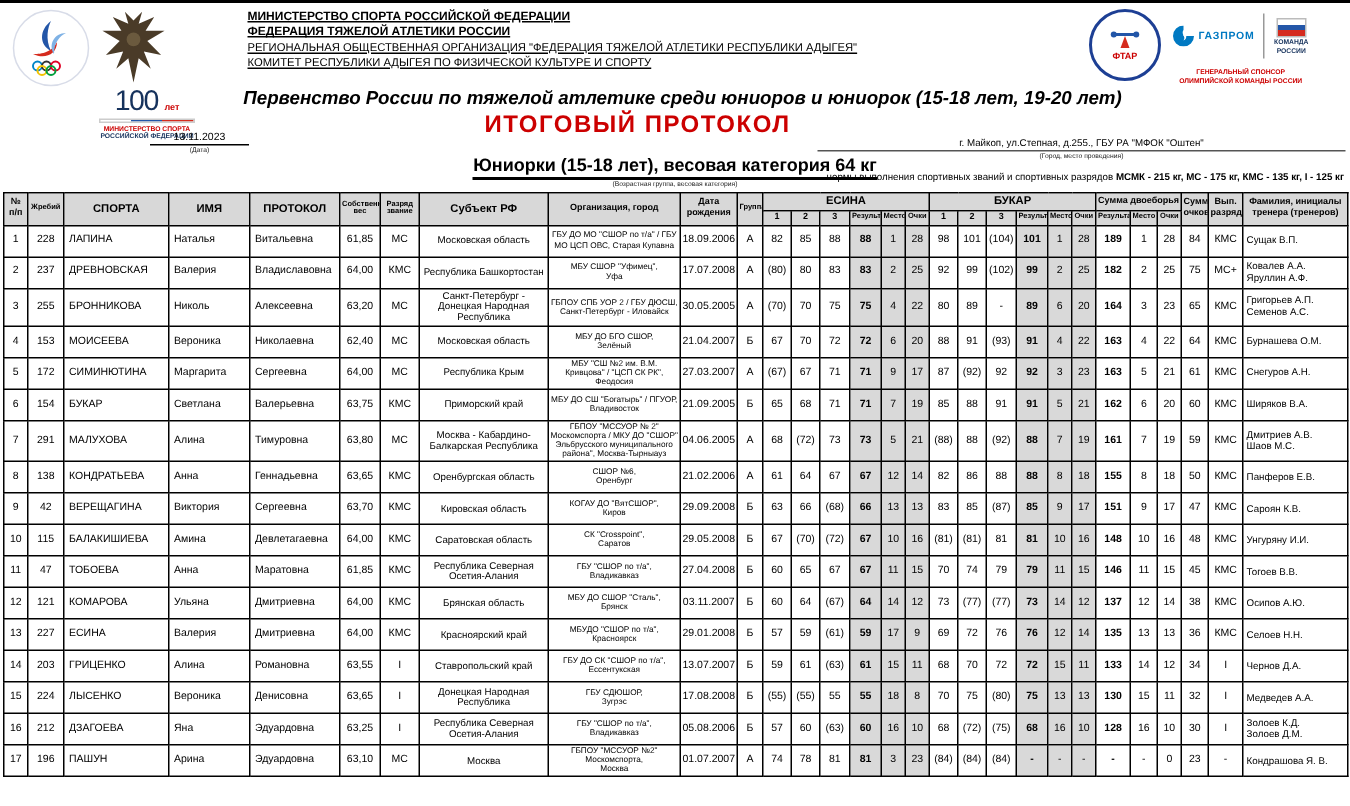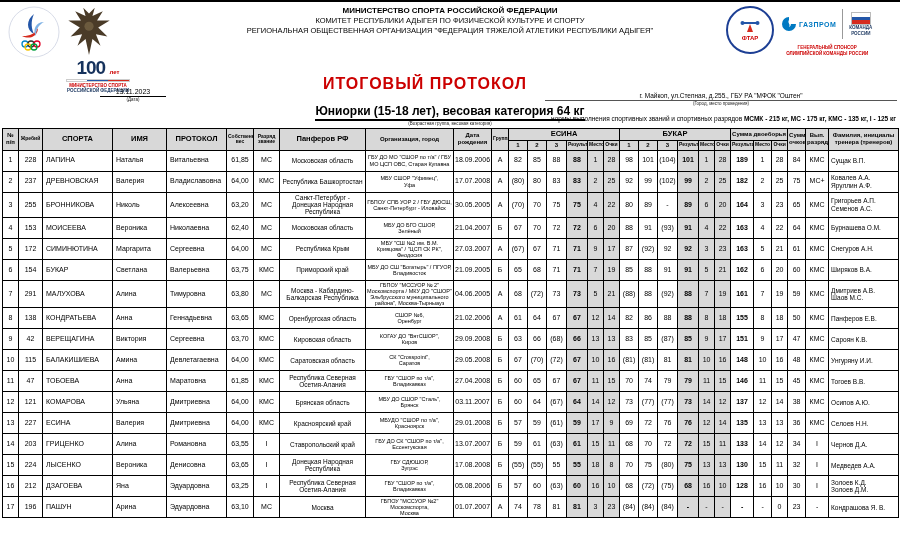--- a/index.html
+++ b/index.html
@@ -2,21 +2,21 @@
 <html><head>
 <meta charset="utf-8">
 <style>
   * { box-sizing: border-box; margin: 0; padding: 0; }
   html,body { width:900px; height:537px; background:#fff; overflow:hidden;
     font-family:"Liberation Sans", sans-serif; color:#000; }
   .top-rule { height:2px; background:#000; width:100%; }
 
   
   .letterhead { position:relative; height:124px; width:900px; }
-  .center-block { position:absolute; left:165px; right:165px; top:4px; text-align:center; line-height:1.3; }
+  .center-block { position:absolute; left:165px; right:165px; top:4px; text-align:left; line-height:1.3;text-decoration:underline; }
   .org-line-bold { font-size:8px; font-weight:bold; }
   .org-line { font-size:7.5px; }
   .event-title { position:absolute; top:56px; left:150px; right:140px; text-align:center;
     font-size:12.5px; font-weight:bold; font-style:italic; }
   .protocol-title { position:absolute; top:73px; left:150px; right:200px; text-align:center;
     font-size:16px; font-weight:bold; color:#cc0000; letter-spacing:1px; }
 
   .date-block { position:absolute; left:100px; top:86px; width:66px; text-align:center; }
   .date-value { font-size:7px; border-bottom:1px solid #000; padding-bottom:1px; }
   .tiny-caption { font-size:4.5px; color:#222; }
@@ -27,21 +27,21 @@
   .category-block { position:absolute; top:99px; left:0; right:0; text-align:center; }
   .category-title { display:inline-block; font-size:12px; font-weight:bold;
     border-bottom:2px solid #000; padding-bottom:1px; }
   .norms-line { position:absolute; top:113px; right:4px; font-size:6.5px; white-space:nowrap; }
   .norms-line b { font-weight:bold; }
 
   
   .logo-left-1 { position:absolute; left:8px; top:4px; }
   .logo-left-2 { position:absolute; left:66px; top:4px; }
   .centenary { position:absolute; left:58px; top:56px; width:80px; text-align:center; }
-  .centenary .num { font-size:19px; font-weight:bold; color:#16325c; line-height:1;
+  .centenary .num { font-size:19px; font-weight:normal; color:#16325c; line-height:1;
     letter-spacing:-1px; display:inline-block; }
   .centenary .unit { font-size:6px; color:#cc0000; font-weight:bold; }
   .tricolor { height:3px; width:64px; margin:1px auto;
     background:linear-gradient(90deg,#fff 0 33%,#2356a8 33% 66%,#d52b1e 66% 100%);
     border:0.5px solid #ccc; }
   .centenary .cap1 { font-size:4.5px; color:#cc0000; font-weight:bold; }
   .centenary .cap2 { font-size:4.5px; color:#16325c; font-weight:bold; }
 
   .right-logos { position:absolute; right:6px; top:4px; width:168px; display:flex; gap:8px; }
   .ftar-badge { width:48px; height:48px; border-radius:50%; border:2px solid #1d3f94;
@@ -107,22 +107,23 @@
       <span class="num">100</span>
       <span class="unit">лет</span>
     </div>
     <div class="tricolor"></div>
     <div class="cap1">МИНИСТЕРСТВО СПОРТА</div>
     <div class="cap2">РОССИЙСКОЙ ФЕДЕРАЦИИ</div>
   </div>
 
   <div class="center-block">
     <div class="org-line-bold">МИНИСТЕРСТВО СПОРТА  РОССИЙСКОЙ ФЕДЕРАЦИИ</div>
+    <div class="org-line-bold">ФЕДЕРАЦИЯ ТЯЖЕЛОЙ АТЛЕТИКИ РОССИИ</div>
+    <div class="org-line">РЕГИОНАЛЬНАЯ ОБЩЕСТВЕННАЯ ОРГАНИЗАЦИЯ "ФЕДЕРАЦИЯ ТЯЖЕЛОЙ АТЛЕТИКИ РЕСПУБЛИКИ АДЫГЕЯ"</div>
     <div class="org-line">КОМИТЕТ РЕСПУБЛИКИ АДЫГЕЯ ПО ФИЗИЧЕСКОЙ КУЛЬТУРЕ И СПОРТУ</div>
-    <div class="org-line">РЕГИОНАЛЬНАЯ ОБЩЕСТВЕННАЯ ОРГАНИЗАЦИЯ "ФЕДЕРАЦИЯ ТЯЖЕЛОЙ АТЛЕТИКИ РЕСПУБЛИКИ АДЫГЕЯ"</div>
   </div>
 
   <div class="right-logos">
     <div class="ftar-badge">
       <svg width="20" height="16" viewBox="0 0 20 16">
         <rect x="1" y="3" width="18" height="2" fill="#2356a8"></rect>
         <circle cx="2.5" cy="4" r="2" fill="#2356a8"></circle>
         <circle cx="17.5" cy="4" r="2" fill="#2356a8"></circle>
         <path d="M10 5 L7 13 L13 13 Z" fill="#d52b1e"></path>
       </svg>
@@ -142,20 +143,21 @@
           <div class="flag"></div>
           <div class="team-label">КОМАНДА
 РОССИИ</div>
         </div>
       </div>
       <div class="sponsor-caption">ГЕНЕРАЛЬНЫЙ СПОНСОР
 ОЛИМПИЙСКОЙ КОМАНДЫ РОССИИ</div>
     </div>
   </div>
 
+  <div class="event-title">Первенство России по тяжелой атлетике среди юниоров и юниорок (15-18 лет, 19-20 лет)</div>
   <div class="protocol-title">ИТОГОВЫЙ ПРОТОКОЛ</div>
 
   <div class="date-block">
     <div class="date-value">13.11.2023</div>
     <div class="tiny-caption">(Дата)</div>
   </div>
 
   <div class="venue-block">
     <div class="venue-value">г. Майкоп, ул.Степная, д.255., ГБУ РА "МФОК "Оштен"</div>
     <div class="tiny-caption">(Город, место проведения)</div>
@@ -207,21 +209,21 @@
   <thead>
     <tr>
       <th rowspan="2" class="med">№
 п/п</th>
       <th rowspan="2">Жребий</th>
       <th rowspan="2" class="big">СПОРТА</th>
       <th rowspan="2" class="big">ИМЯ</th>
       <th rowspan="2" class="big">ПРОТОКОЛ</th>
       <th rowspan="2">Собственный вес</th>
       <th rowspan="2">Разряд звание</th>
-      <th rowspan="2" class="big">Панферов РФ</th>
+      <th rowspan="2" class="big">Субъект РФ</th>
       <th rowspan="2" class="med">Организация, город</th>
       <th rowspan="2" class="med">Дата рождения</th>
       <th rowspan="2">Группа</th>
       <th colspan="6" class="big">ЕСИНА</th>
       <th colspan="6" class="big">БУКАР</th>
       <th colspan="3" class="med">Сумма двоеборья</th>
       <th rowspan="2" class="med">Сумма очков</th>
       <th rowspan="2" class="med">Вып. разряд</th>
       <th rowspan="2" class="med">Фамилия, инициалы тренера (тренеров)</th>
     </tr>

